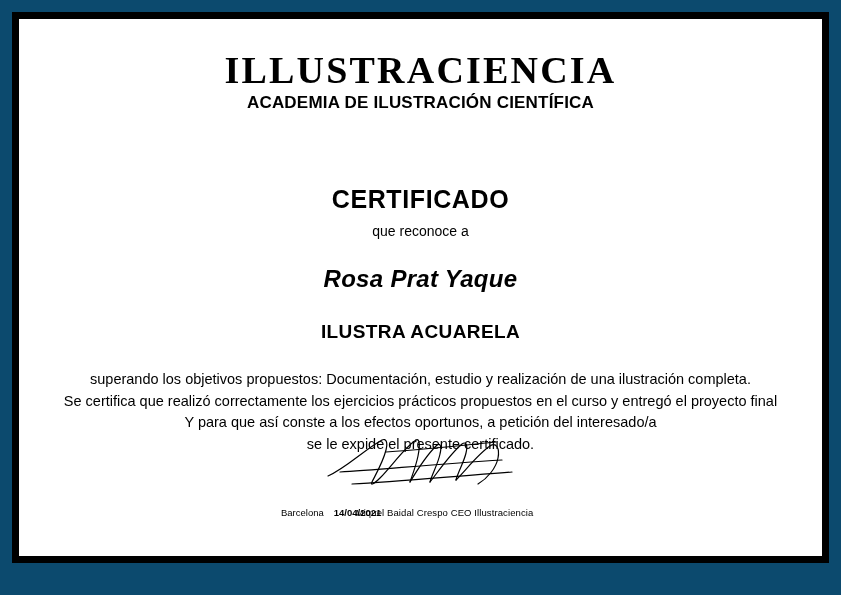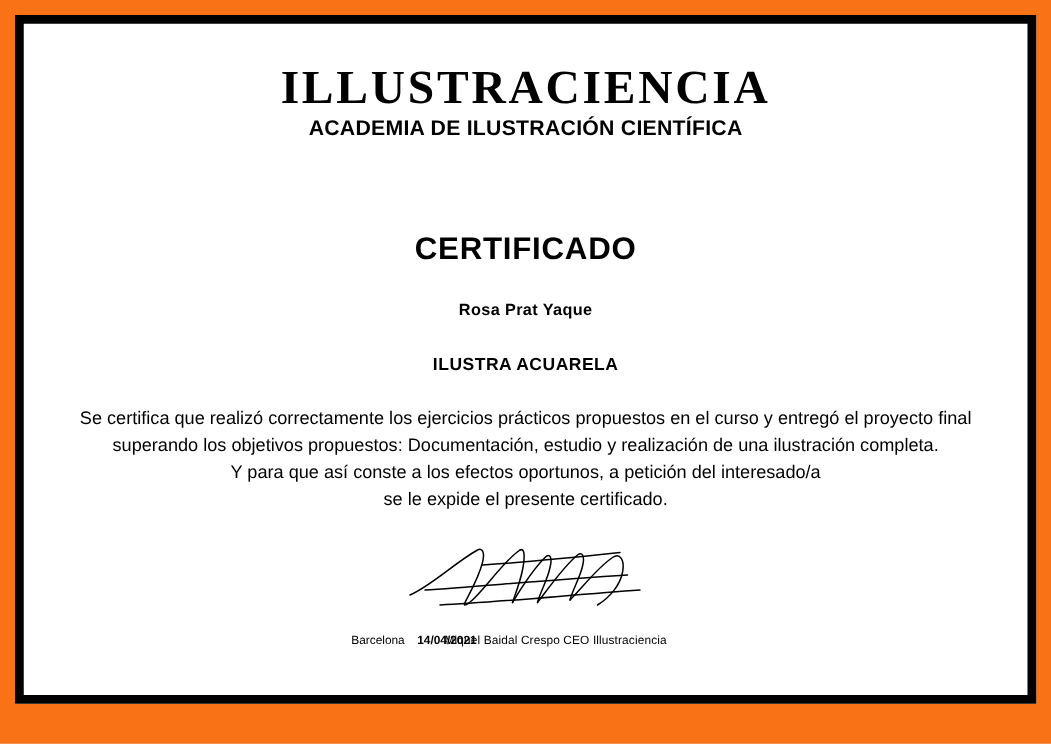--- a/index.html
+++ b/index.html
@@ -11,21 +11,21 @@
     width: 841px;
     height: 595px;
     font-family: "Liberation Sans", sans-serif;
     color: #000000;
     overflow: hidden;
   }
   .page {
     position: relative;
     width: 841px;
     height: 595px;
-    background: #f97316;
+    background: #0c4a6e;
     box-sizing: border-box;
   }
   
   .frame {
     position: absolute;
     left: 12px;
     top: 12px;
     width: 817px;
     height: 551px;
     border: 7px solid #000000;
@@ -68,31 +68,32 @@
     font-size: 11.5px;
     letter-spacing: 0.3px;
     margin-top: 7px;
   }
   .recognizes {
     font-size: 14px;
     margin-top: 9px;
   }
   .recipient {
     font-weight: bold;
-    font-size: 13px;
+    font-size: 24px;
     letter-spacing: 0.3px;
     margin-top: 26px;
+    font-style: italic;
   }
   .participation {
     font-size: 14.5px;
     margin-top: 30px;
   }
   .course-name {
     font-weight: bold;
-    font-size: 14px;
+    font-size: 19px;
     letter-spacing: 0.4px;
     margin-top: 28px;
   }
   .statement {
     font-size: 14.5px;
     line-height: 1.5;
     margin-top: 26px;
   }
   .statement .line {
     display: block;
@@ -138,29 +139,30 @@
 <body>
 
 <div class="page">
   <div class="frame">
     <div class="inner">
 
       <div class="brand-title">ILLUSTRACIENCIA</div>
       <div class="brand-sub">ACADEMIA DE ILUSTRACIÓN CIENTÍFICA</div>
 
       <div class="cert-title">CERTIFICADO</div>
+      <div class="recognizes">que reconoce a</div>
 
       <div class="recipient">Rosa Prat Yaque</div>
 
 
       <div class="course-name">ILUSTRA ACUARELA</div>
 
       <div class="statement">
+        <span class="line">superando los objetivos propuestos: Documentación, estudio y realización de una ilustración completa.</span>
         <span class="line">Se certifica que realizó correctamente los ejercicios prácticos propuestos en el curso y entregó el proyecto final</span>
-        <span class="line">superando los objetivos propuestos: Documentación, estudio y realización de una ilustración completa.</span>
         <span class="line">Y para que así conste a los efectos oportunos, a petición del interesado/a</span>
         <span class="line">se le expide el presente certificado.</span>
       </div>
 
       <div class="sig-area">
         <svg class="sig-svg" width="190" height="62" viewBox="0 0 190 62">
           <g fill="none" stroke="#000000" stroke-width="1.2" stroke-linecap="round">
             <path d="M2 44 C 20 36, 38 18, 56 8 C 60 6, 62 10, 60 18 C 57 30, 50 42, 46 50 C 44 54, 48 52, 54 46 C 66 34, 78 16, 90 8"></path>
             <path d="M90 8 C 94 6, 94 14, 92 24 C 90 34, 86 44, 84 50"></path>
             <path d="M84 50 C 90 40, 100 24, 110 14 C 114 10, 116 14, 114 22 C 112 32, 106 42, 104 50"></path>

